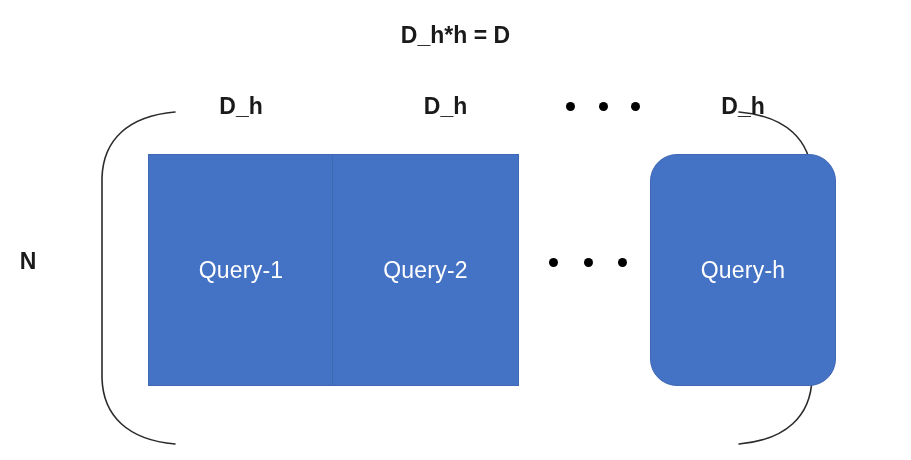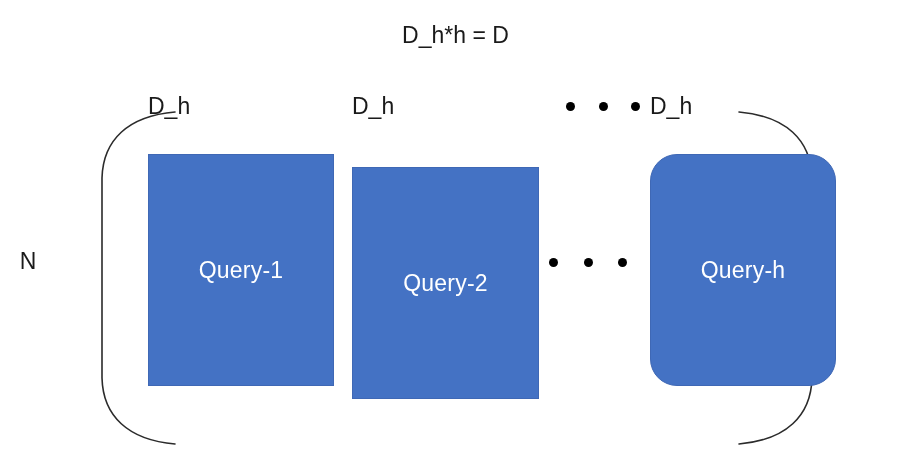--- a/index.html
+++ b/index.html
@@ -14,34 +14,34 @@
     position: relative;
     width: 911px;
     height: 460px;
     background: #ffffff;
     overflow: hidden;
   }
   .txt {
     position: absolute;
     color: #000000;
     white-space: nowrap;
-    font-weight: 400;
+    font-weight: 700;
   }
   #title {
     left: 0;
     top: 22px;
     width: 911px;
     text-align: center;
     font-size: 23px;
     color: #1a1a1a;
   }
   .col-label {
     top: 93px;
     font-size: 23px;
-    text-align: left;
+    text-align: center;
     color: #1a1a1a;
   }
   #col-label-1 { left: 148px; width: 186px; }
   #col-label-2 { left: 352px; width: 187px; }
   #col-label-3 { left: 650px; width: 186px; }
   #n-label {
     left: 0px;
     top: 248px;
     width: 56px;
     text-align: center;
@@ -53,21 +53,21 @@
     top: 154px;
     height: 232px;
     background: #4472C4;
     border: 1px solid #3f68b5;
     box-sizing: border-box;
     display: flex;
     align-items: center;
     justify-content: center;
   }
   #qbox-1 { left: 148px; width: 186px; }
-  #qbox-2 { left: 352px; width: 187px; margin-top: 13px; }
+  #qbox-2 { left: 332px; width: 187px; }
   #qbox-3 { left: 650px; width: 186px; border-radius: 27px; }
   .qbox-label {
     color: #ffffff;
     font-size: 23px;
     font-weight: 400;
     letter-spacing: 0.2px;
   }
   .ellipsis {
     position: absolute;
     display: flex;

